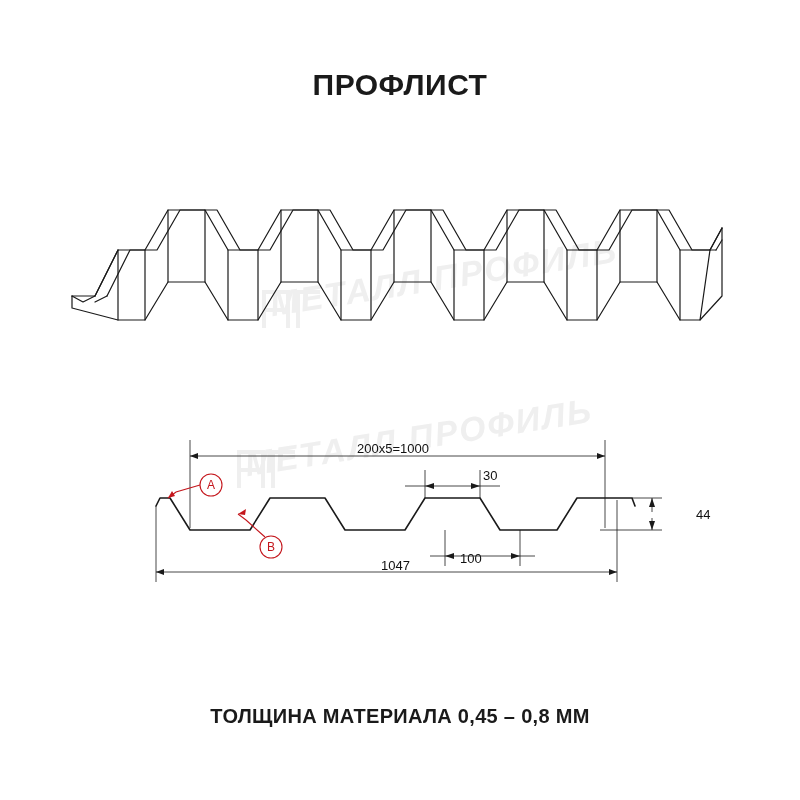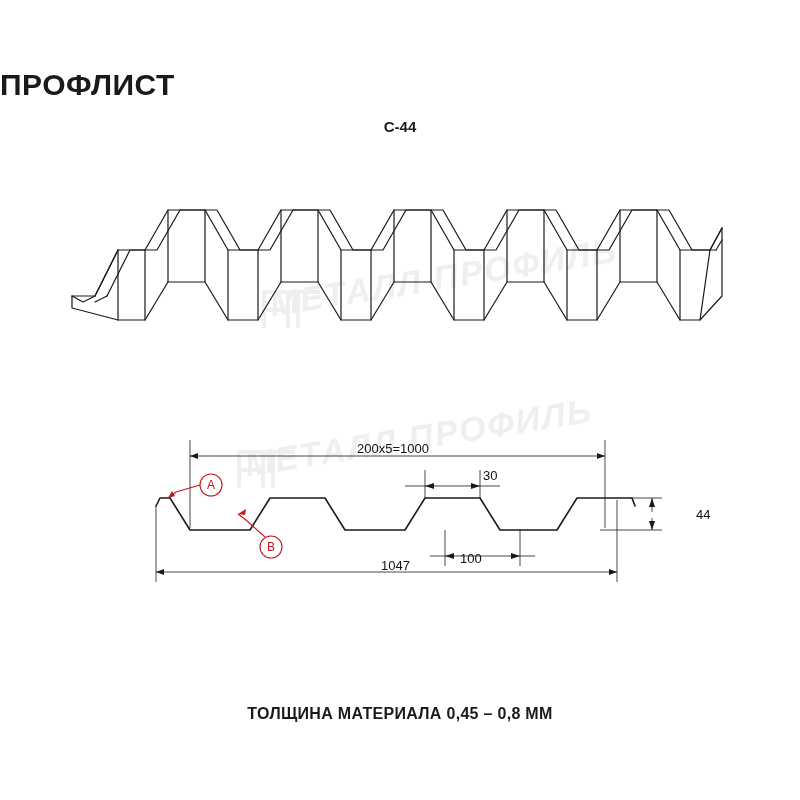--- a/index.html
+++ b/index.html
@@ -17,40 +17,41 @@
   }
   .page {
     position: absolute;
     inset: 0;
   }
   .title {
     position: absolute;
     top: 68px;
     left: 0;
     width: 800px;
+    text-align: center;
     font-size: 30px;
     font-weight: bold;
     letter-spacing: 0.5px;
   }
   .subtitle {
     position: absolute;
     top: 118px;
     left: 0;
     width: 800px;
     text-align: center;
     font-size: 15px;
     font-weight: bold;
   }
   .footer {
     position: absolute;
     top: 705px;
     left: 0;
     width: 800px;
     text-align: center;
-    font-size: 16px;
+    font-size: 20px;
     font-weight: bold;
     letter-spacing: 0.3px;
   }
   .svg-layer {
     position: absolute;
     top: 0;
     left: 0;
   }
   .wm {
     position: absolute;
@@ -90,21 +91,20 @@
     font-weight: normal;
     white-space: nowrap;
   }
 </style>
 </head>
 <body>
 
 <div class="page">
 
   <div class="title">ПРОФЛИСТ</div>
-  <div class="subtitle">С-44</div>
 
   <div class="wm wm1">МЕТАЛЛ ПРОФИЛЬ</div>
   <div class="wm wm2">МЕТАЛЛ ПРОФИЛЬ</div>
 
   <svg class="wm-logo" style="top:278px; left:258px;" width="70" height="60" viewBox="0 0 70 60">
     <g fill="none" stroke="#efefef" stroke-width="4">
       <path d="M6 50 L6 14 L30 14 L30 50"></path>
       <path d="M6 32 L30 32"></path>
       <path d="M40 50 L40 14 L62 14"></path>
     </g>

